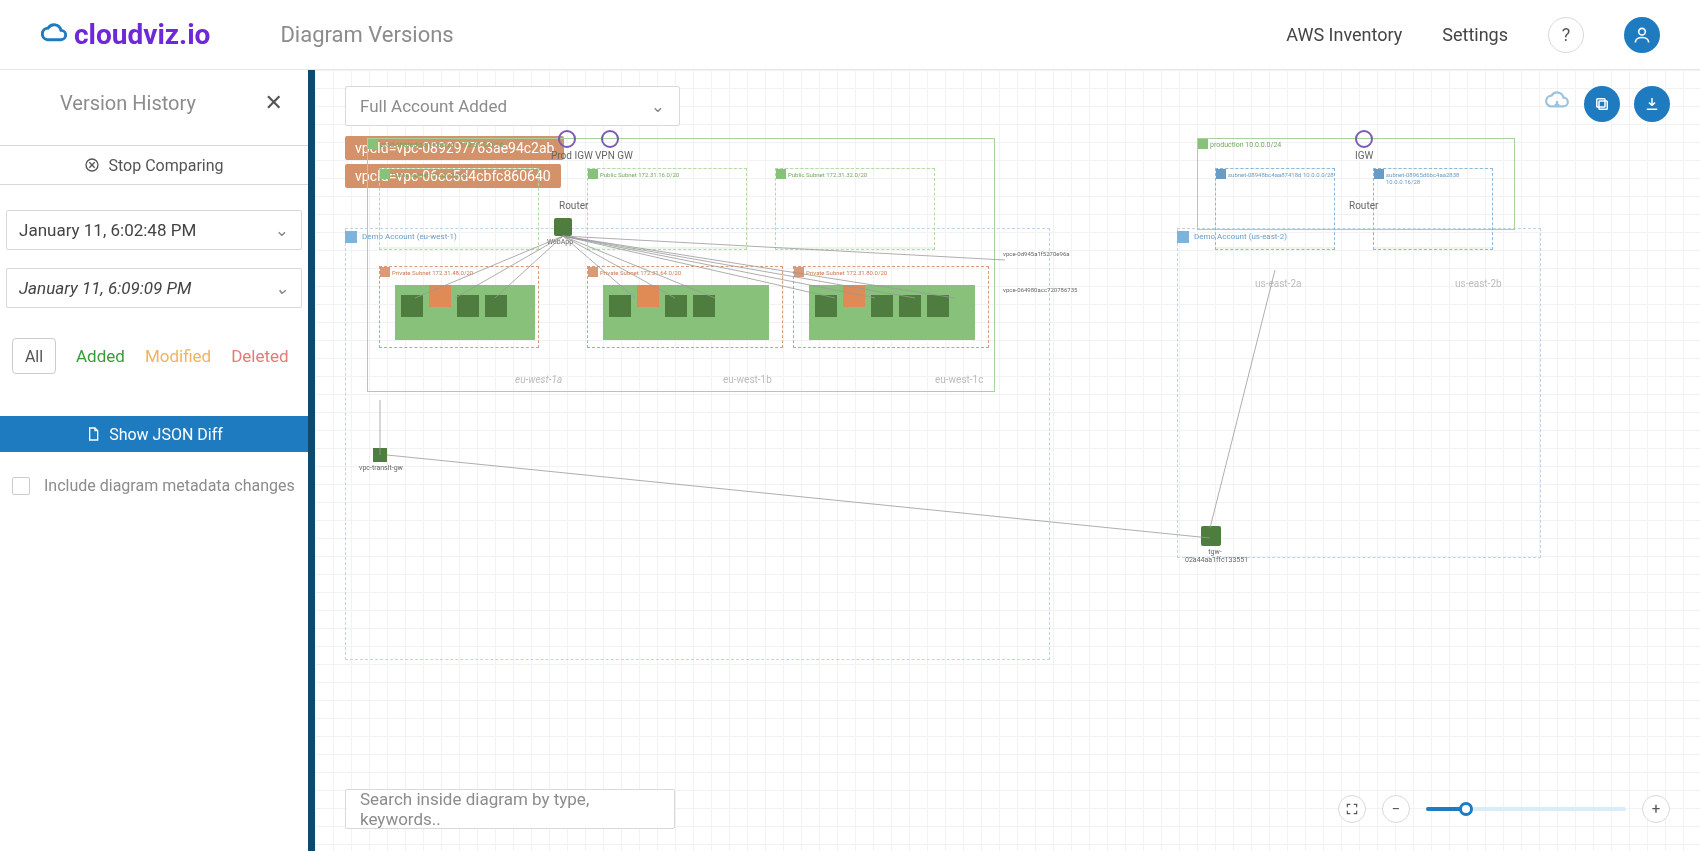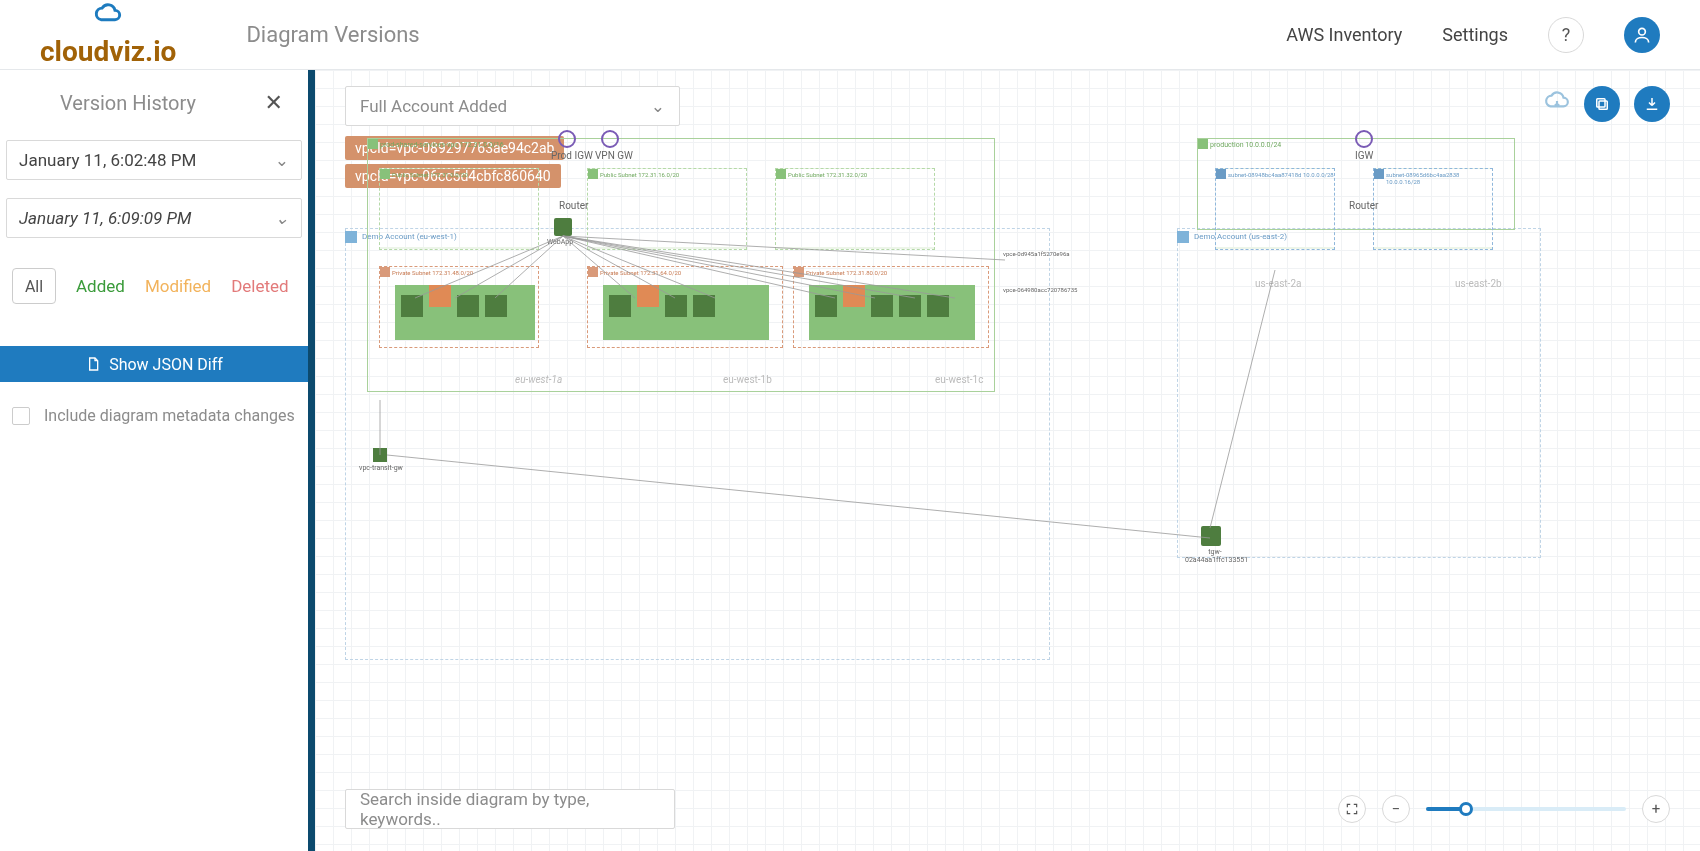--- a/index.html
+++ b/index.html
@@ -1,19 +1,19 @@
 <!DOCTYPE html>
 <html><head>
 <meta charset="utf-8">
 <style>
   * { margin:0; padding:0; box-sizing:border-box; }
   html, body { width:1700px; height:851px; font-family:-apple-system,BlinkMacSystemFont,"Segoe UI",Roboto,sans-serif; color:#333; background:#fff; overflow:hidden;}
   
   .header { height:70px; border-bottom:1px solid #e5e8eb; display:flex; align-items:center; padding:0 40px; }
-  .logo { display:flex; align-items:center; gap:6px; font-size:28px; font-weight:700; color:#a16207;flex-direction:column; }
+  .logo { display:flex; align-items:center; gap:6px; font-size:28px; font-weight:700; color:#6d28d9; }
   .logo svg { width:28px; height:28px; }
   .breadcrumb { margin-left:70px; font-size:22px; color:#8c8c8c; }
   .nav-right { margin-left:auto; display:flex; align-items:center; gap:40px; }
   .nav-link { font-size:18px; color:#444; cursor:pointer; }
   .help-btn, .user-btn { width:36px; height:36px; border-radius:50%; display:flex; align-items:center; justify-content:center; cursor:pointer; }
   .help-btn { border:1px solid #d9d9d9; color:#555; font-size:18px;}
   .user-btn { background:#1f7bbf; color:#fff; }
   
   .body { display:flex; height:calc(851px - 70px); }
   .sidebar { width:315px; border-right:7px solid #0c4a6e; padding-top:20px; display:flex; flex-direction:column; flex-shrink:0;}
@@ -123,20 +123,27 @@
   </div>
 </div>
 
 <div class="body">
 
   <div class="sidebar">
     <div class="vh-row">
       <span class="vh-title">Version History</span>
       <span class="close-x">✕</span>
     </div>
+    <div class="stop-btn">
+      <svg viewBox="0 0 24 24" fill="none" stroke="#555" stroke-width="2">
+          <circle cx="12" cy="12" r="9"></circle>
+          <path d="M8 8l8 8M16 8l-8 8"></path>
+        </svg>
+      <span>Stop Comparing</span>
+    </div>
     <div class="version-select">
       <span>January 11, 6:02:48 PM</span>
       <span class="chev">⌄</span>
     </div>
     <div class="version-select">
       <span>January 11, 6:09:09 PM</span>
       <span class="chev">⌄</span>
     </div>
     <div class="filter-row">
       <div class="pill-all">All</div>

